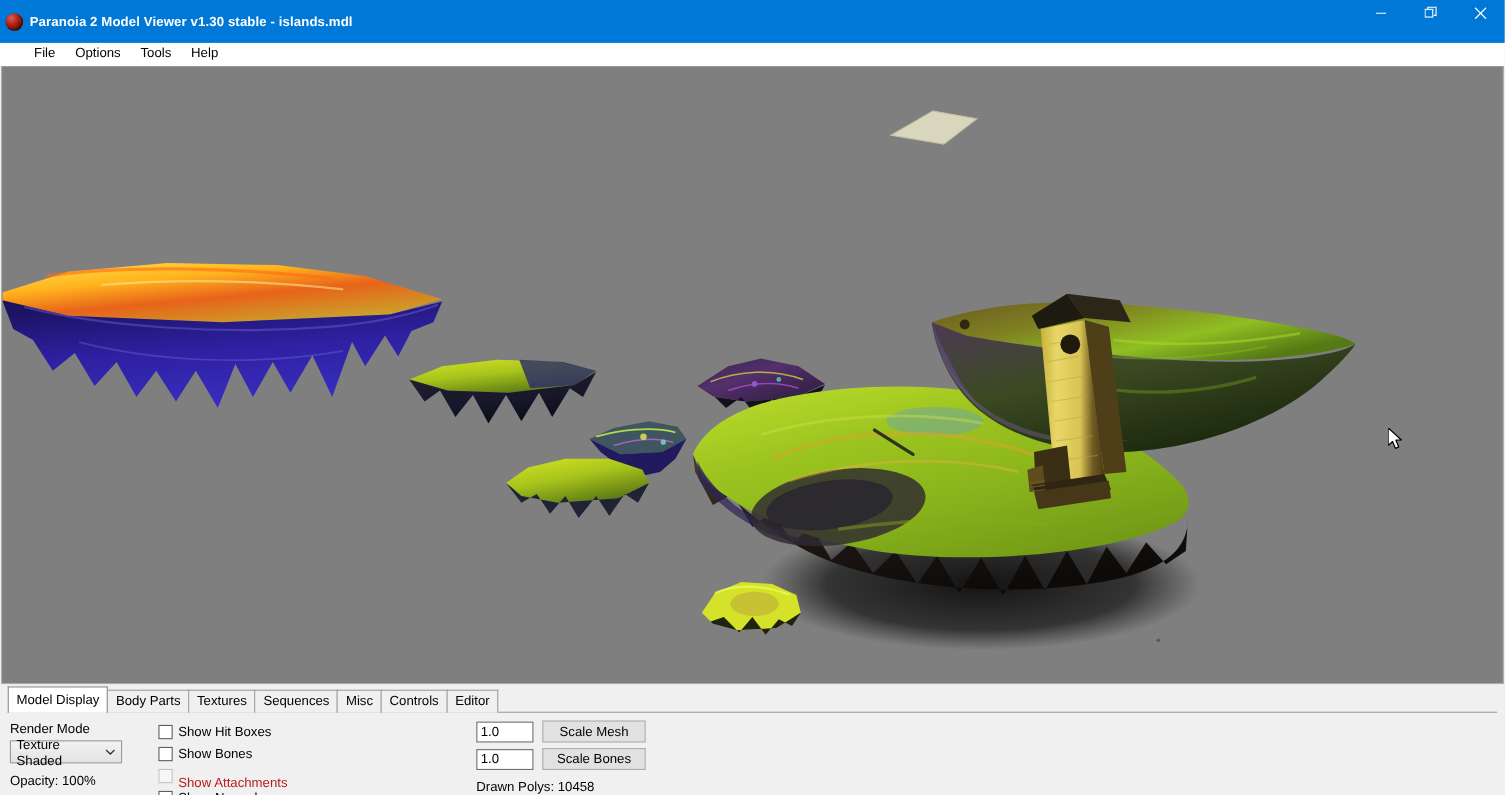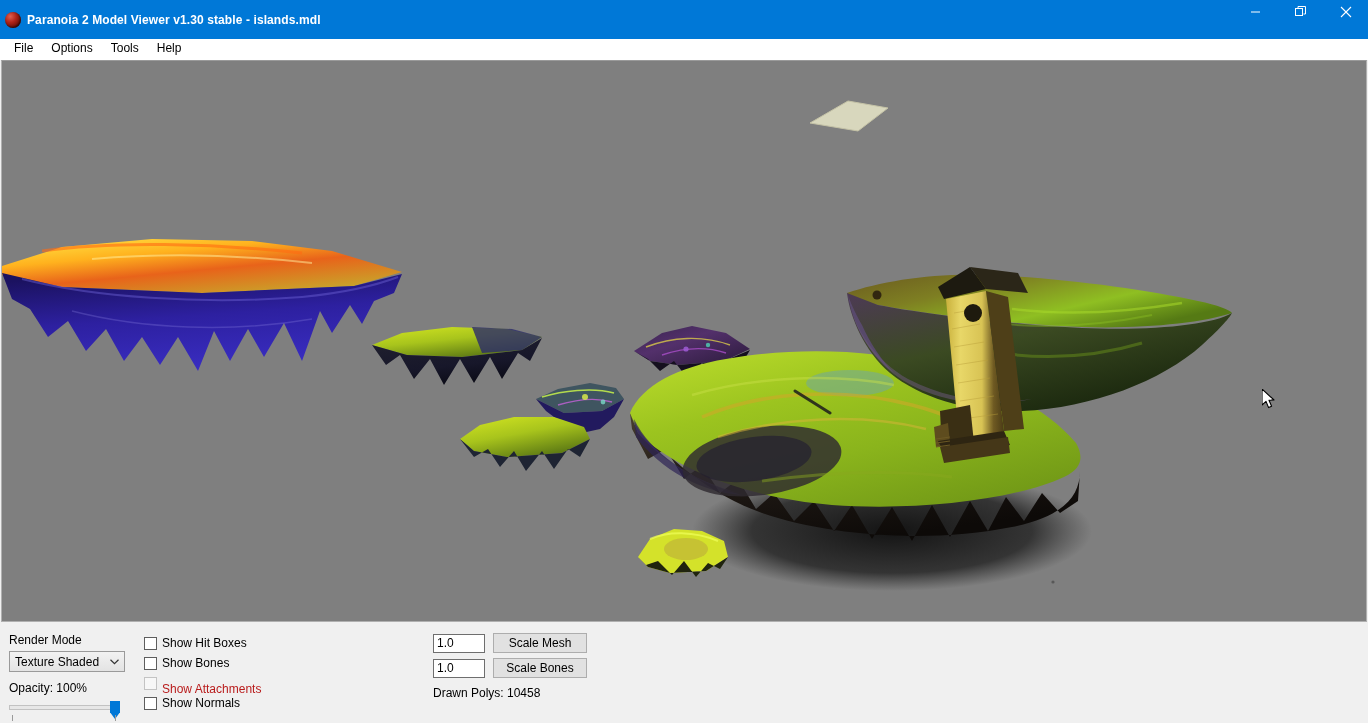--- a/index.html
+++ b/index.html
@@ -25,21 +25,21 @@
   #title-text { font-size: 12px; letter-spacing: .1px; white-space: nowrap; }
   #win-controls { position: absolute; right: 0; top: 0; height: 23px; display: flex; }
   .wbtn {
     width: 45px; height: 23px; display: flex; align-items: center; justify-content: center;
     color: #fff;
   }
 
   
   #menubar {
     height: 21px; background: #ffffff; display: flex; align-items: center;
-    padding-left: 5px; border-bottom: 1px solid #ffffff;
+    padding-left: 22px; border-bottom: 1px solid #ffffff;
   }
   .menu-item {
     font-size: 12px; color: #000; padding: 2px 9px 3px 9px; line-height: 15px;
   }
 
   
   #viewport-wrap {
     position: relative;
     margin: 0 1px;
     width: 1366px; height: 562px;
@@ -76,21 +76,21 @@
     z-index: 3; border-color: #8a8a8a;
   }
   #panelbody { position: relative; height: 112px; padding: 7px 0 0 9px; }
 
   .lbl { font-size: 12px; color: #000; line-height: 15px; }
   .lbl.disabled { color: #b91c1c; margin-top: 12px; }
 
   
   #col-render { position: absolute; left: 9px; top: 7px; width: 122px; }
   #render-mode-select {
-    margin-top: 3px; width: 116px; height: 21px;
+    margin-top: 3px; width: 102px; height: 21px;
     background: linear-gradient(#f2f2f2, #e3e3e3);
     border: 1px solid #9a9a9a;
     display: flex; align-items: center; justify-content: space-between;
     padding: 0 4px 0 5px; font-size: 12px; color: #000;
   }
   #opacity-label { margin-top: 9px; }
   #slider { margin-top: 5px; width: 111px; position: relative; height: 22px; }
   #slider-track {
     position: absolute; left: 0; top: 4px; width: 111px; height: 5px;
     background: #e7e7e7; border: 1px solid #c2c2c2;
@@ -368,20 +368,29 @@
     </svg>
   </div>
 
   <svg id="cursor" width="16" height="22" viewBox="0 0 16 22">
     <polygon points="0,0 0,16 4,12.4 6.6,18.6 9.6,17.3 7,11.2 12,11" fill="#ffffff" stroke="#000000" stroke-width="1.1" stroke-linejoin="round"></polygon>
   </svg>
 </div>
 
 <div id="bottom">
 
+  <div id="tabstrip">
+    <div class="tab active">Model Display</div>
+    <div class="tab">Body Parts</div>
+    <div class="tab">Textures</div>
+    <div class="tab">Sequences</div>
+    <div class="tab">Misc</div>
+    <div class="tab">Controls</div>
+    <div class="tab">Editor</div>
+  </div>
 
   <div id="panelbody">
 
     <div id="col-render">
       <div class="lbl">Render Mode</div>
       <div id="render-mode-select">
         <span>Texture Shaded</span>
         <svg width="11" height="11" viewBox="0 0 11 11">
           <polyline points="1.5,3.8 5.5,7.6 9.5,3.8" fill="none" stroke="#333" stroke-width="1.2"></polyline>
         </svg>

